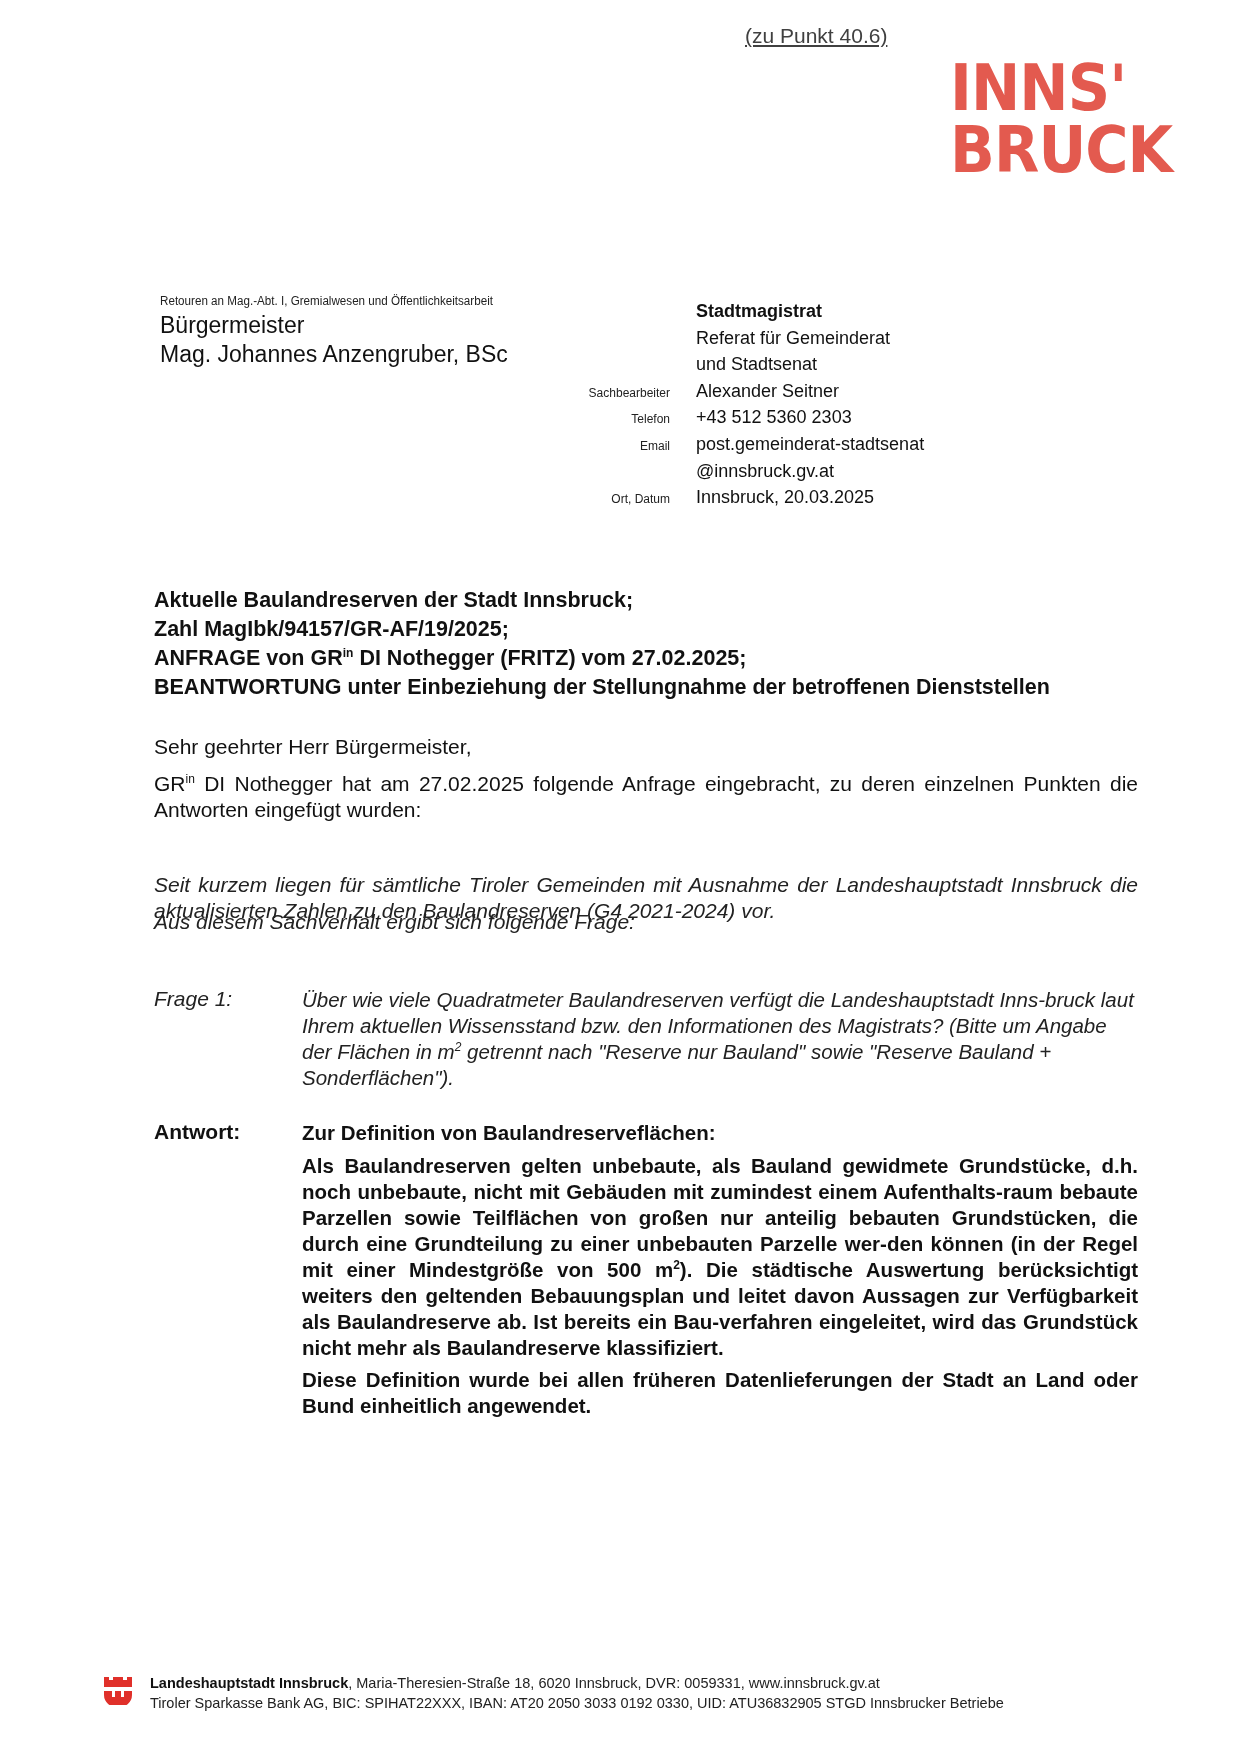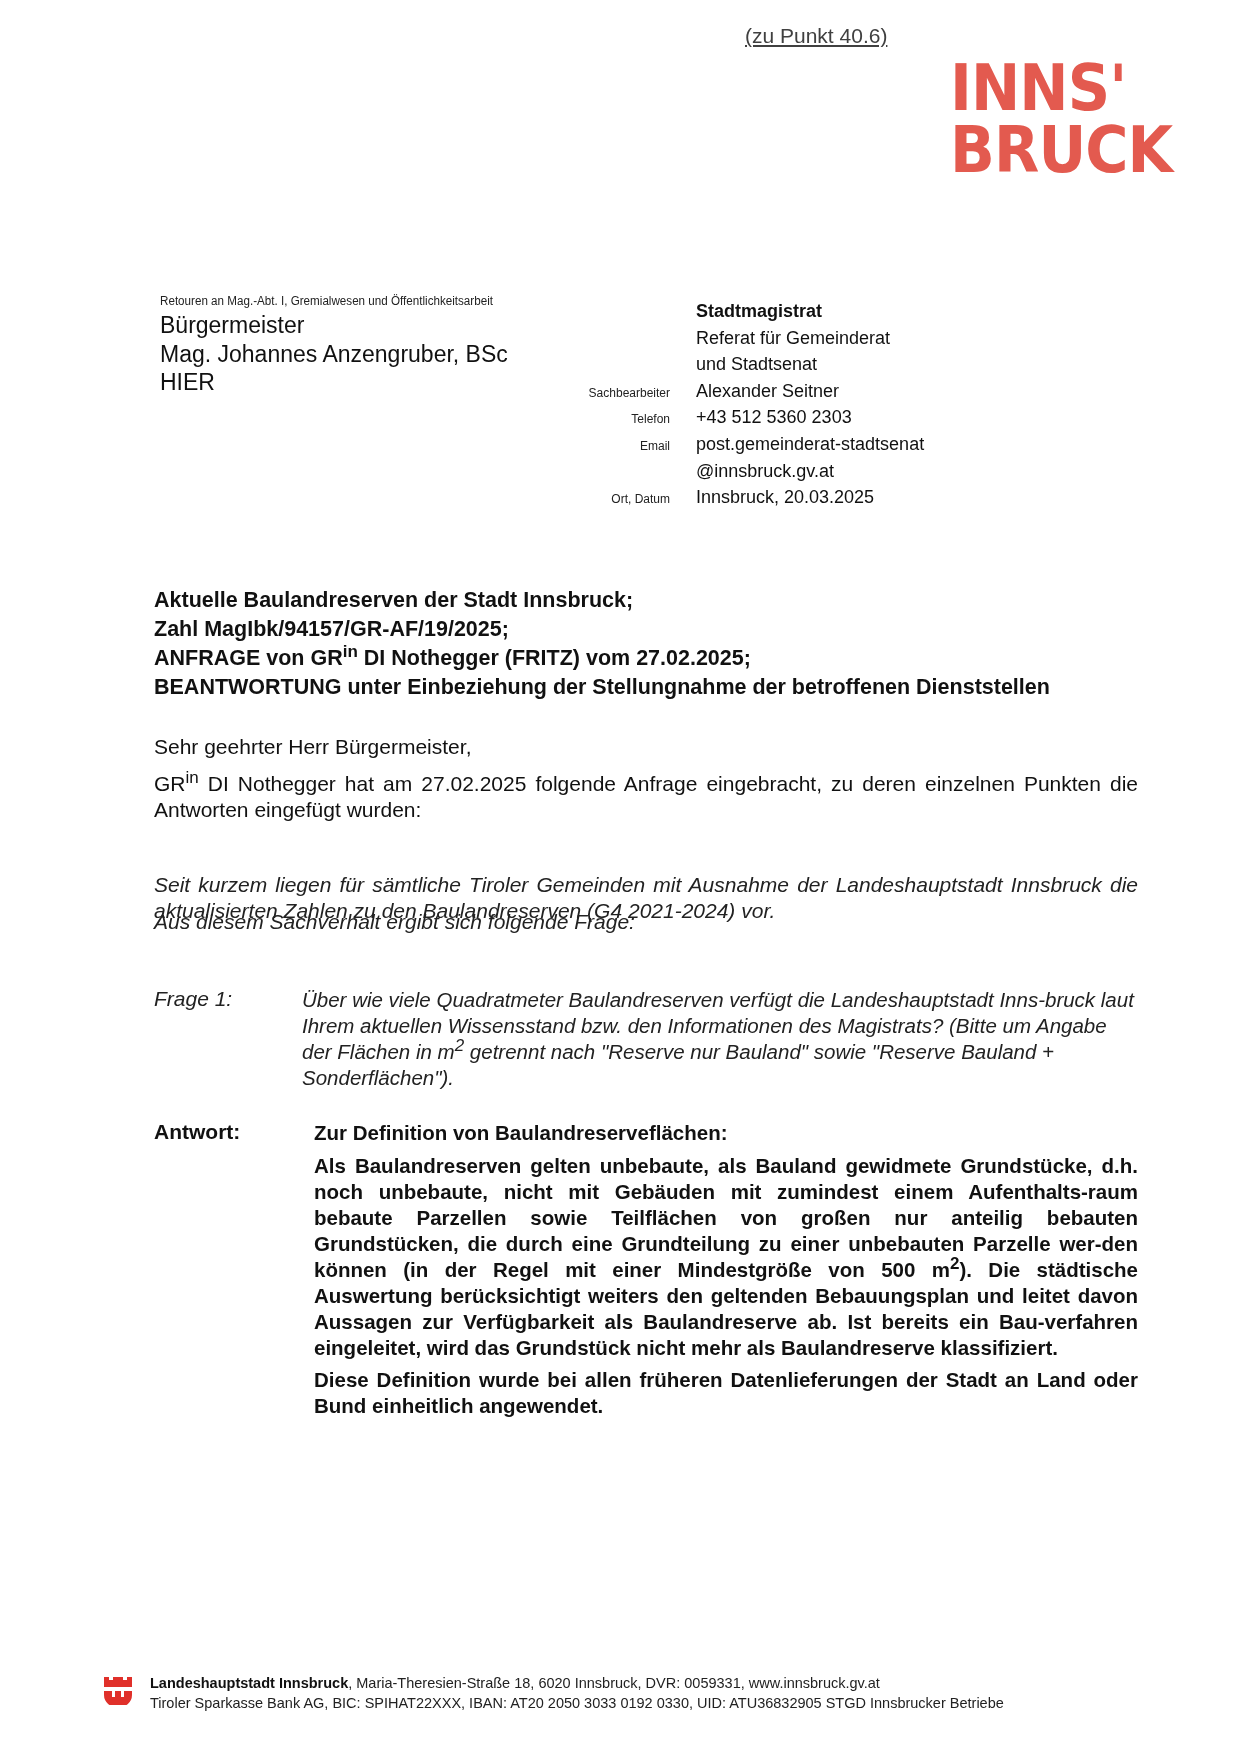--- a/index.html
+++ b/index.html
@@ -14,44 +14,43 @@
   .retour { left: 160px; top: 294px; font-size: 12px; color: #222; transform: scaleX(0.97); transform-origin: left; }
   .addr { left: 160px; top: 311px; font-size: 23px; line-height: 28.5px; color: #111; }
   .addr div { white-space: nowrap; }
   .sender { left: 540px; top: 285px; width: 500px; margin-top: 16px; }
   .srow { display: flex; align-items: baseline; height: 26.6px; }
   .slabel { width: 130px; text-align: right; font-size: 12px; color: #222; padding-right: 26px; }
   .sval { font-size: 18px; color: #111; white-space: nowrap; }
   .sval.bold { font-weight: bold; }
   .subject { left: 154px; top: 586px; font-size: 21.5px; font-weight: bold; line-height: 29px; }
   .body-text { left: 154px; width: 984px; font-size: 21px; line-height: 26px; white-space: normal; text-align: justify; }
-  .sup { font-size: 17px; vertical-align: super; line-height: 0; }
+  .sup { font-size: 12px; vertical-align: super; line-height: 0; }
   .italic { font-style: italic; color: #222; }
   .qa-label { left: 154px; font-size: 21px; }
   .qa-text { left: 302px; width: 836px; font-size: 20.5px; line-height: 26px; white-space: normal; }
   .answer { font-weight: bold; text-align: justify; }
-  .answer p { margin: 0 0 6px 12px; }
+  .answer p { margin: 0 0 6px 0; }
   .footer-icon { left: 103px; top: 1675px; width: 30px; height: 30px; }
   .footer { left: 150px; top: 1673px; font-size: 14.5px; line-height: 20px; color: #222; }
   .footer b { color: #111; }
 </style>
 </head>
 <body>
 
 <div class="abs ref">(zu Punkt 40.6)</div>
 <div class="abs logo">
   <span class="logo-line">INNS'</span>
   <span class="logo-line" style="margin-top:-2px;">BRUCK</span>
 </div>
 
 <div class="abs retour">Retouren an Mag.-Abt. I, Gremialwesen und Öffentlichkeitsarbeit</div>
 <div class="abs addr">
   <div>Bürgermeister</div>
   <div>Mag. Johannes Anzengruber, BSc</div>
-  <div>HIER</div>
 </div>
 
 <div class="abs sender">
   <div class="srow">
       <span class="slabel"></span>
       <span class="sval bold">Stadtmagistrat</span>
     </div>
   <div class="srow">
       <span class="slabel"></span>
       <span class="sval">Referat für Gemeinderat</span>

